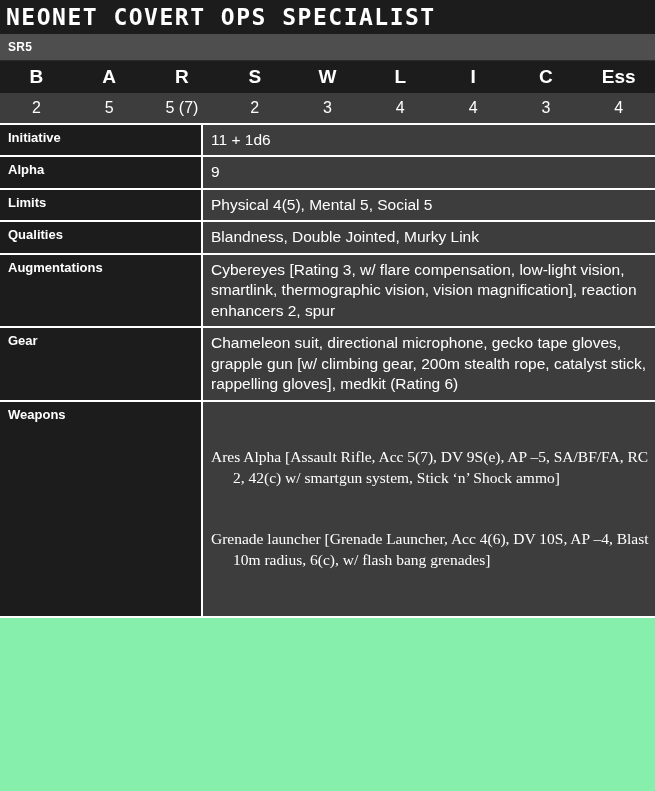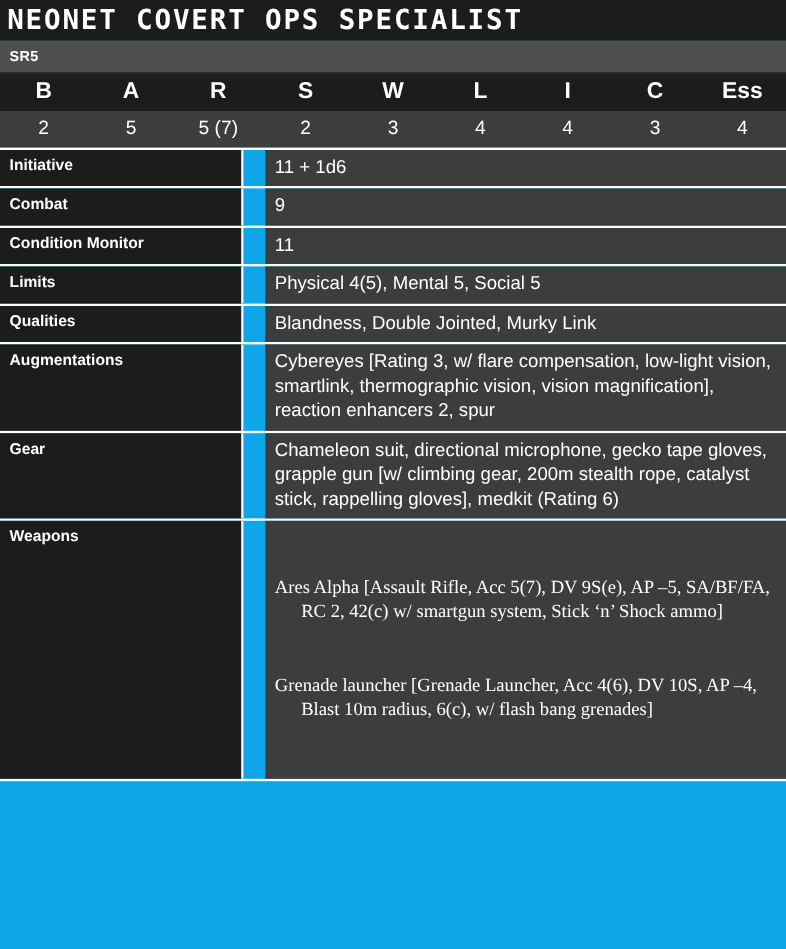--- a/index.html
+++ b/index.html
@@ -7,21 +7,21 @@
     padding: 0;
     background: #ffffff;
   }
   body {
     font-family: "Liberation Sans", sans-serif;
   }
   .sheet {
     width: 655px;
     height: 791px;
     position: relative;
-    background: #0ea5e9;
+    background: #86efac;
     overflow: hidden;
     box-sizing: border-box;
   }
   .title-bar {
     background: #1c1c1c;
     color: #ffffff;
     height: 34px;
     display: flex;
     align-items: center;
     padding-left: 6px;
@@ -103,21 +103,20 @@
   .row .value {
     flex: 1 1 auto;
     background: #3d3d3d;
     color: #ffffff;
     font-size: 15.5px;
     padding: 5px 6px 5px 8px;
     box-sizing: border-box;
     line-height: 1.32;
     white-space: pre-wrap;
     overflow: hidden;
-    margin-left: 18px;
   }
   .value .wline {
     display: block;
     padding-left: 22px;
     text-indent: -22px;
     font-family: Liberation Serif, serif;
   }
 </style>
 </head>
 <body>
@@ -157,28 +156,24 @@
   </div>
 
   <div class="rows">
 
     <div class="row">
       <div class="label">Initiative</div>
       <div class="value">11 + 1d6</div>
     </div>
 
     <div class="row">
-      <div class="label">Combat</div>
+      <div class="label">Alpha</div>
       <div class="value">9</div>
     </div>
 
-    <div class="row">
-      <div class="label">Condition Monitor</div>
-      <div class="value">11</div>
-    </div>
 
     <div class="row">
       <div class="label">Limits</div>
       <div class="value">Physical 4(5), Mental 5, Social 5</div>
     </div>
 
 
     <div class="row">
       <div class="label">Qualities</div>
       <div class="value">Blandness, Double Jointed, Murky Link</div>

